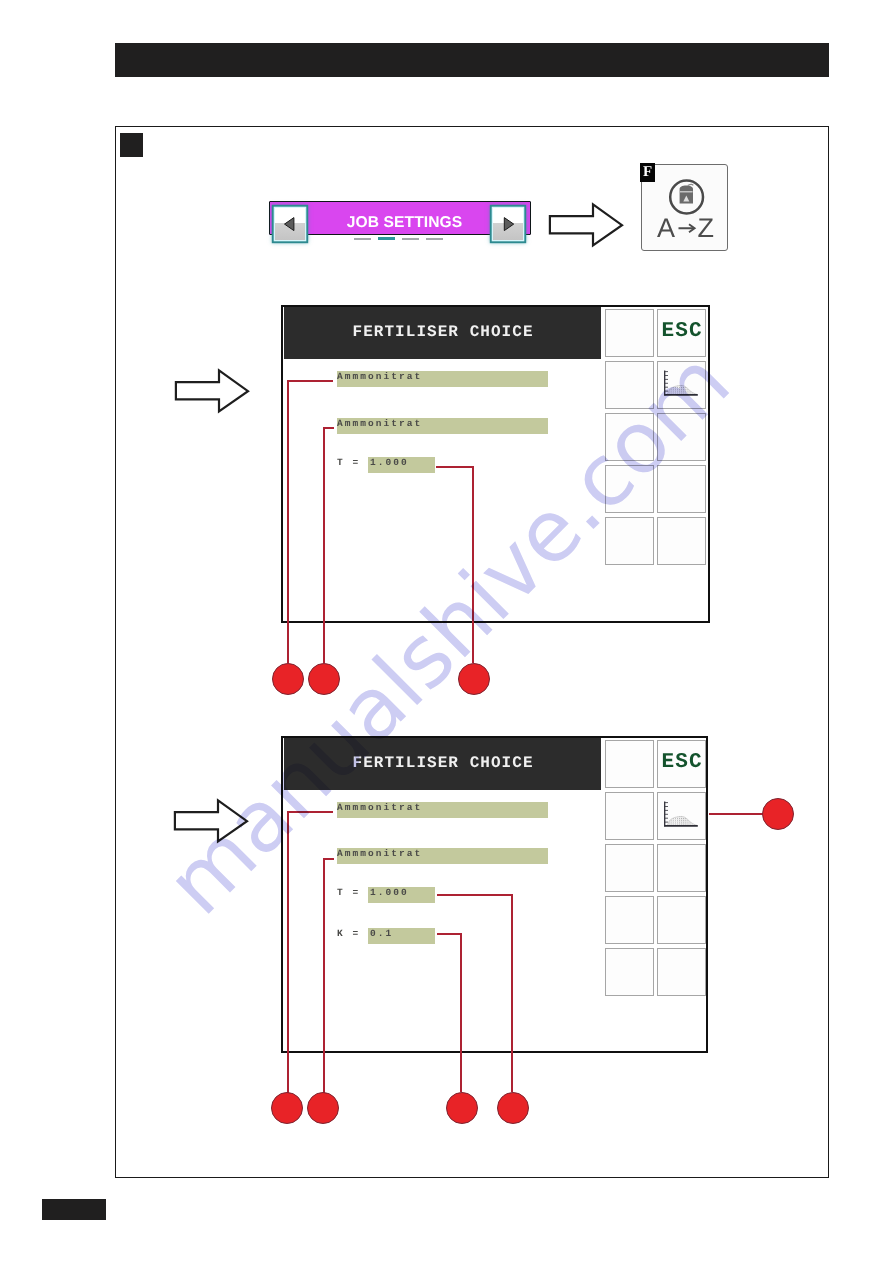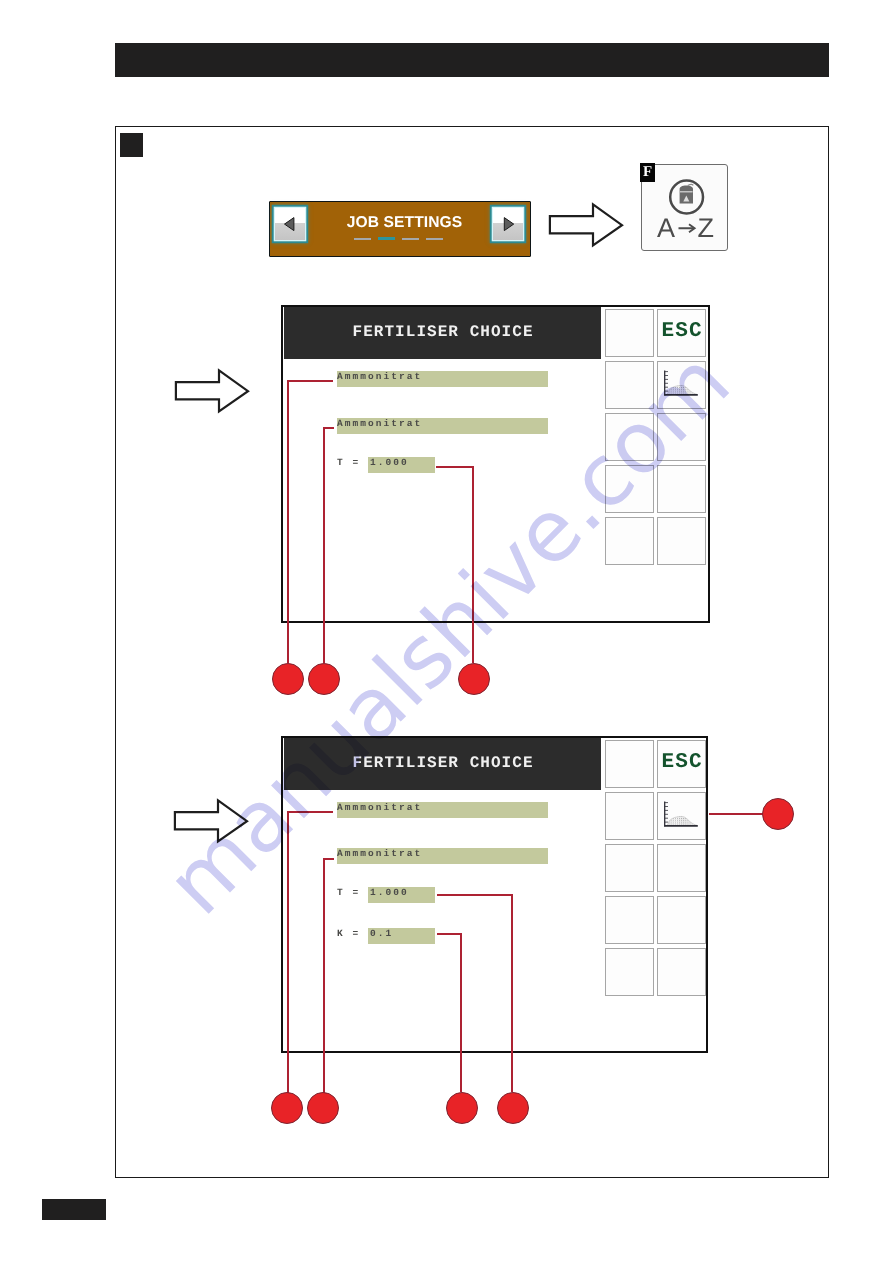--- a/index.html
+++ b/index.html
@@ -15,21 +15,21 @@
   .topbar{position:absolute;left:115px;top:43px;width:714px;height:34px;background:#201f1f;}
 
   
   .frame{position:absolute;left:114.6px;top:125.7px;width:714.3px;height:1052px;border:1.7px solid #1a1a1a;box-sizing:border-box;}
   .sq{position:absolute;left:120px;top:133px;width:23px;height:24px;background:#201f1f;}
 
   
   .footbox{position:absolute;left:42px;top:1199px;width:64px;height:21px;background:#201f1f;}
 
   
-  .navw{position:absolute;left:269px;top:201px;width:262px;height:56px;background:#a16207;
+  .navw{position:absolute;left:269px;top:201px;width:262px;height:34px;background:#d946ef;
         border:1.4px solid #0e1517;border-radius:1px;box-sizing:border-box;}
   .navbtn{position:absolute;top:6px;width:30px;height:32px;
           background:linear-gradient(to bottom,#ffffff 0,#ffffff 47%,#d2d2d2 47%,#c4c4c4 100%);
           box-shadow:0 0 0 1.3px #d6f6fb, 0 0 0 3.2px #2d8a90, 0 0 4px 3px rgba(48,150,162,.55);}
   .navbtn.l{left:4.5px;}
   .navbtn.r{left:223px;}
   .navtitle{position:absolute;left:5px;top:12px;width:259px;text-align:center;color:#ffffff;
             font-family:"Liberation Sans",sans-serif;font-weight:bold;font-size:15.6px;letter-spacing:0.1px;text-indent:0.1px;}
   .dots{position:absolute;left:-1px;top:35px;width:259px;text-align:center;font-size:0;}
   .dash{display:inline-block;width:17px;height:2.4px;background:#a4a8ab;margin:0 3.5px;vertical-align:middle;}

